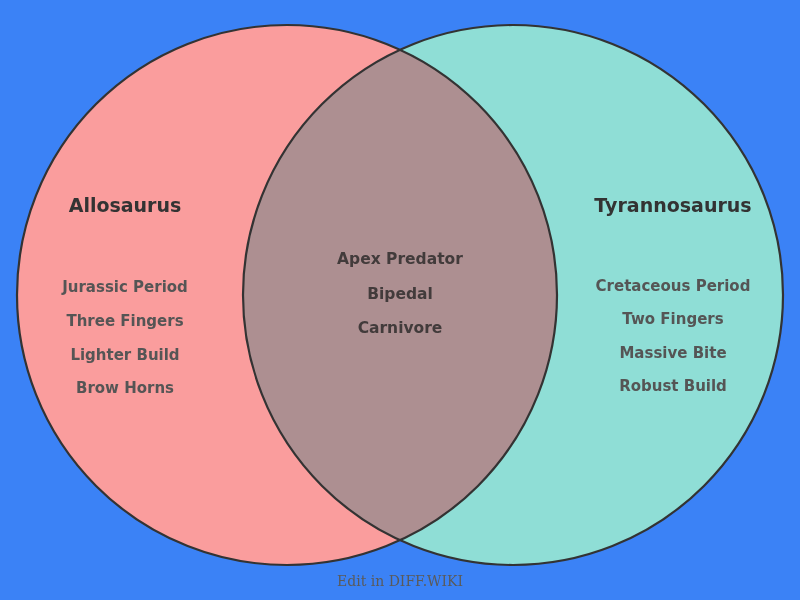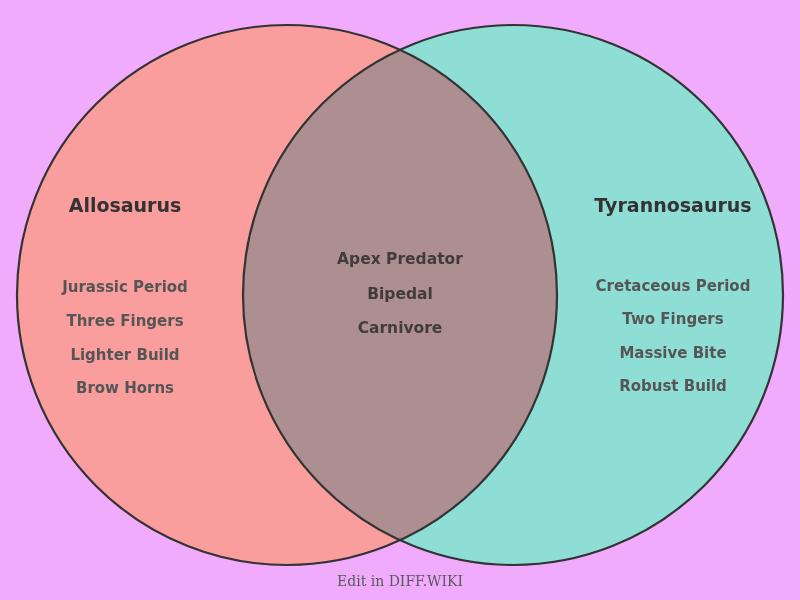--- a/index.html
+++ b/index.html
@@ -7,21 +7,21 @@
     padding: 0;
     background: #ffffff;
     width: 800px;
     height: 600px;
     overflow: hidden;
   }
   .stage {
     position: relative;
     width: 800px;
     height: 600px;
-    background: #f0abfc;
+    background: #3b82f6;
   }
   svg {
     display: block;
   }
   .circle-outline {
     fill: none;
     stroke: #333333;
     stroke-width: 2.2;
   }
   .venn-title {

